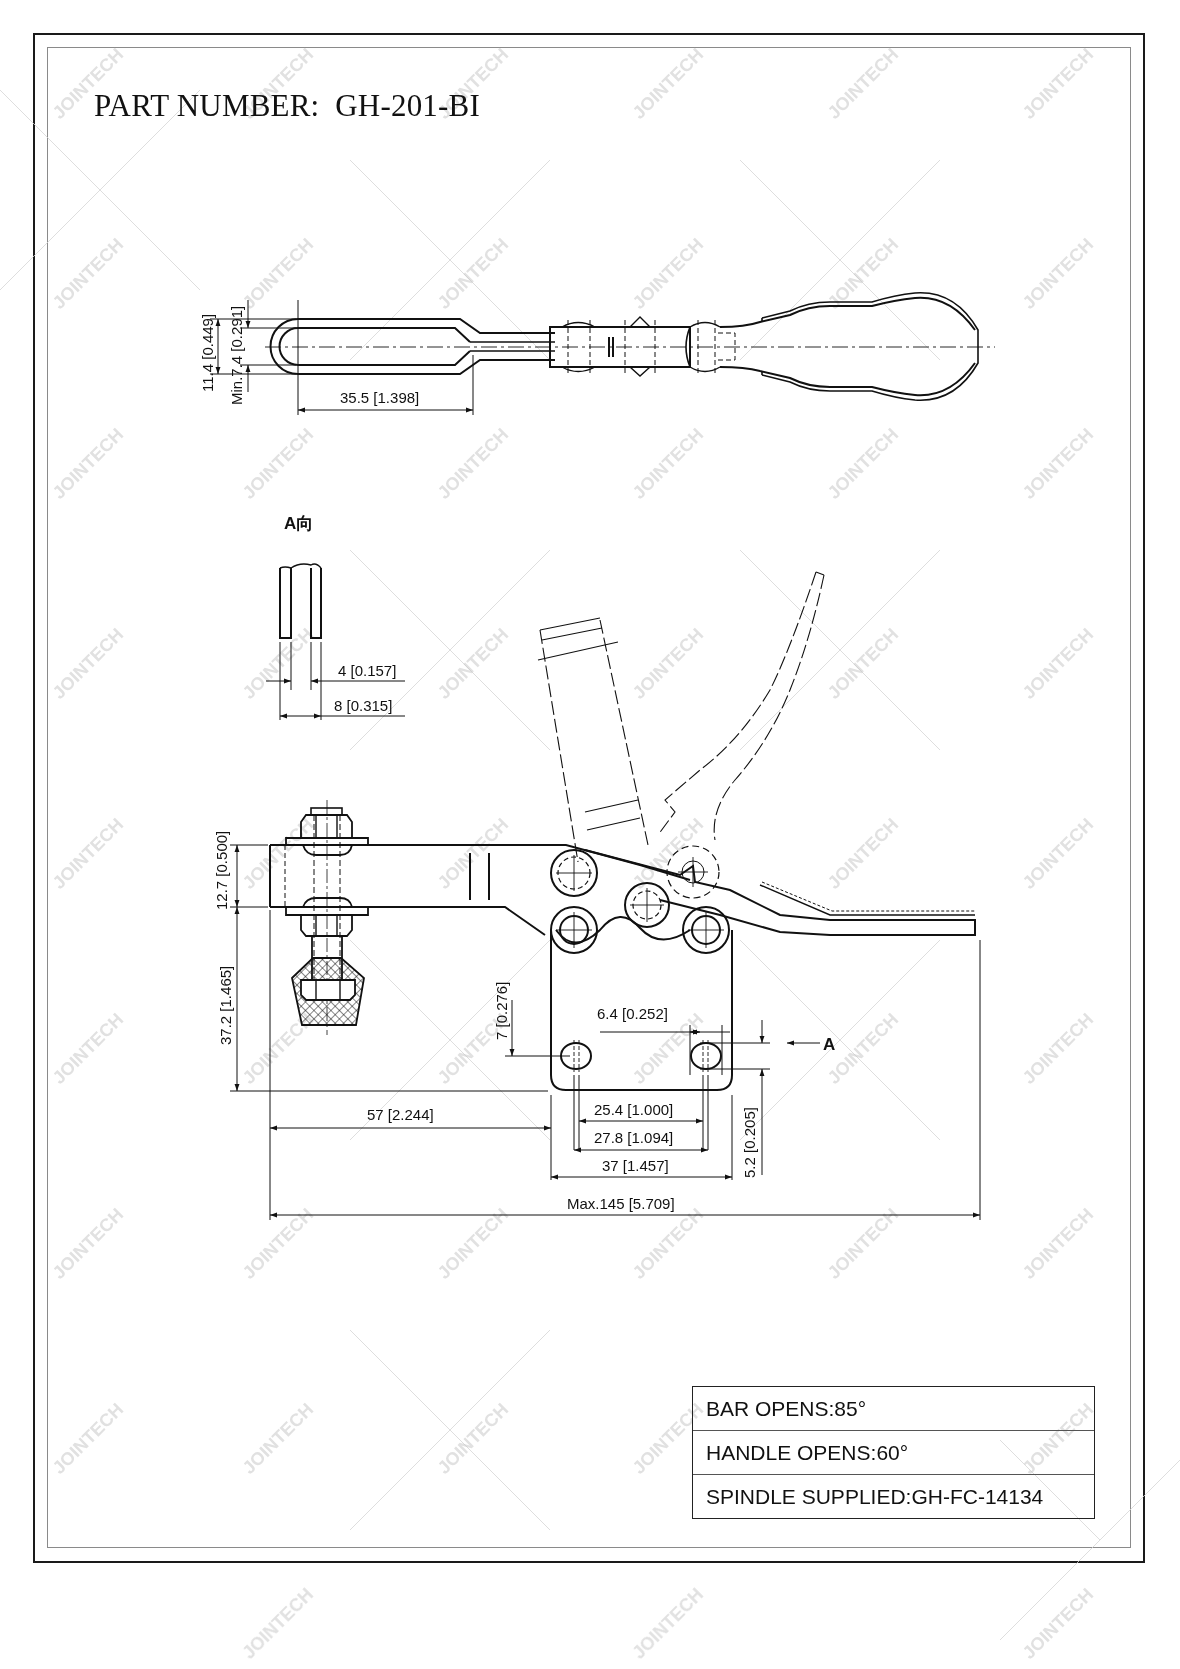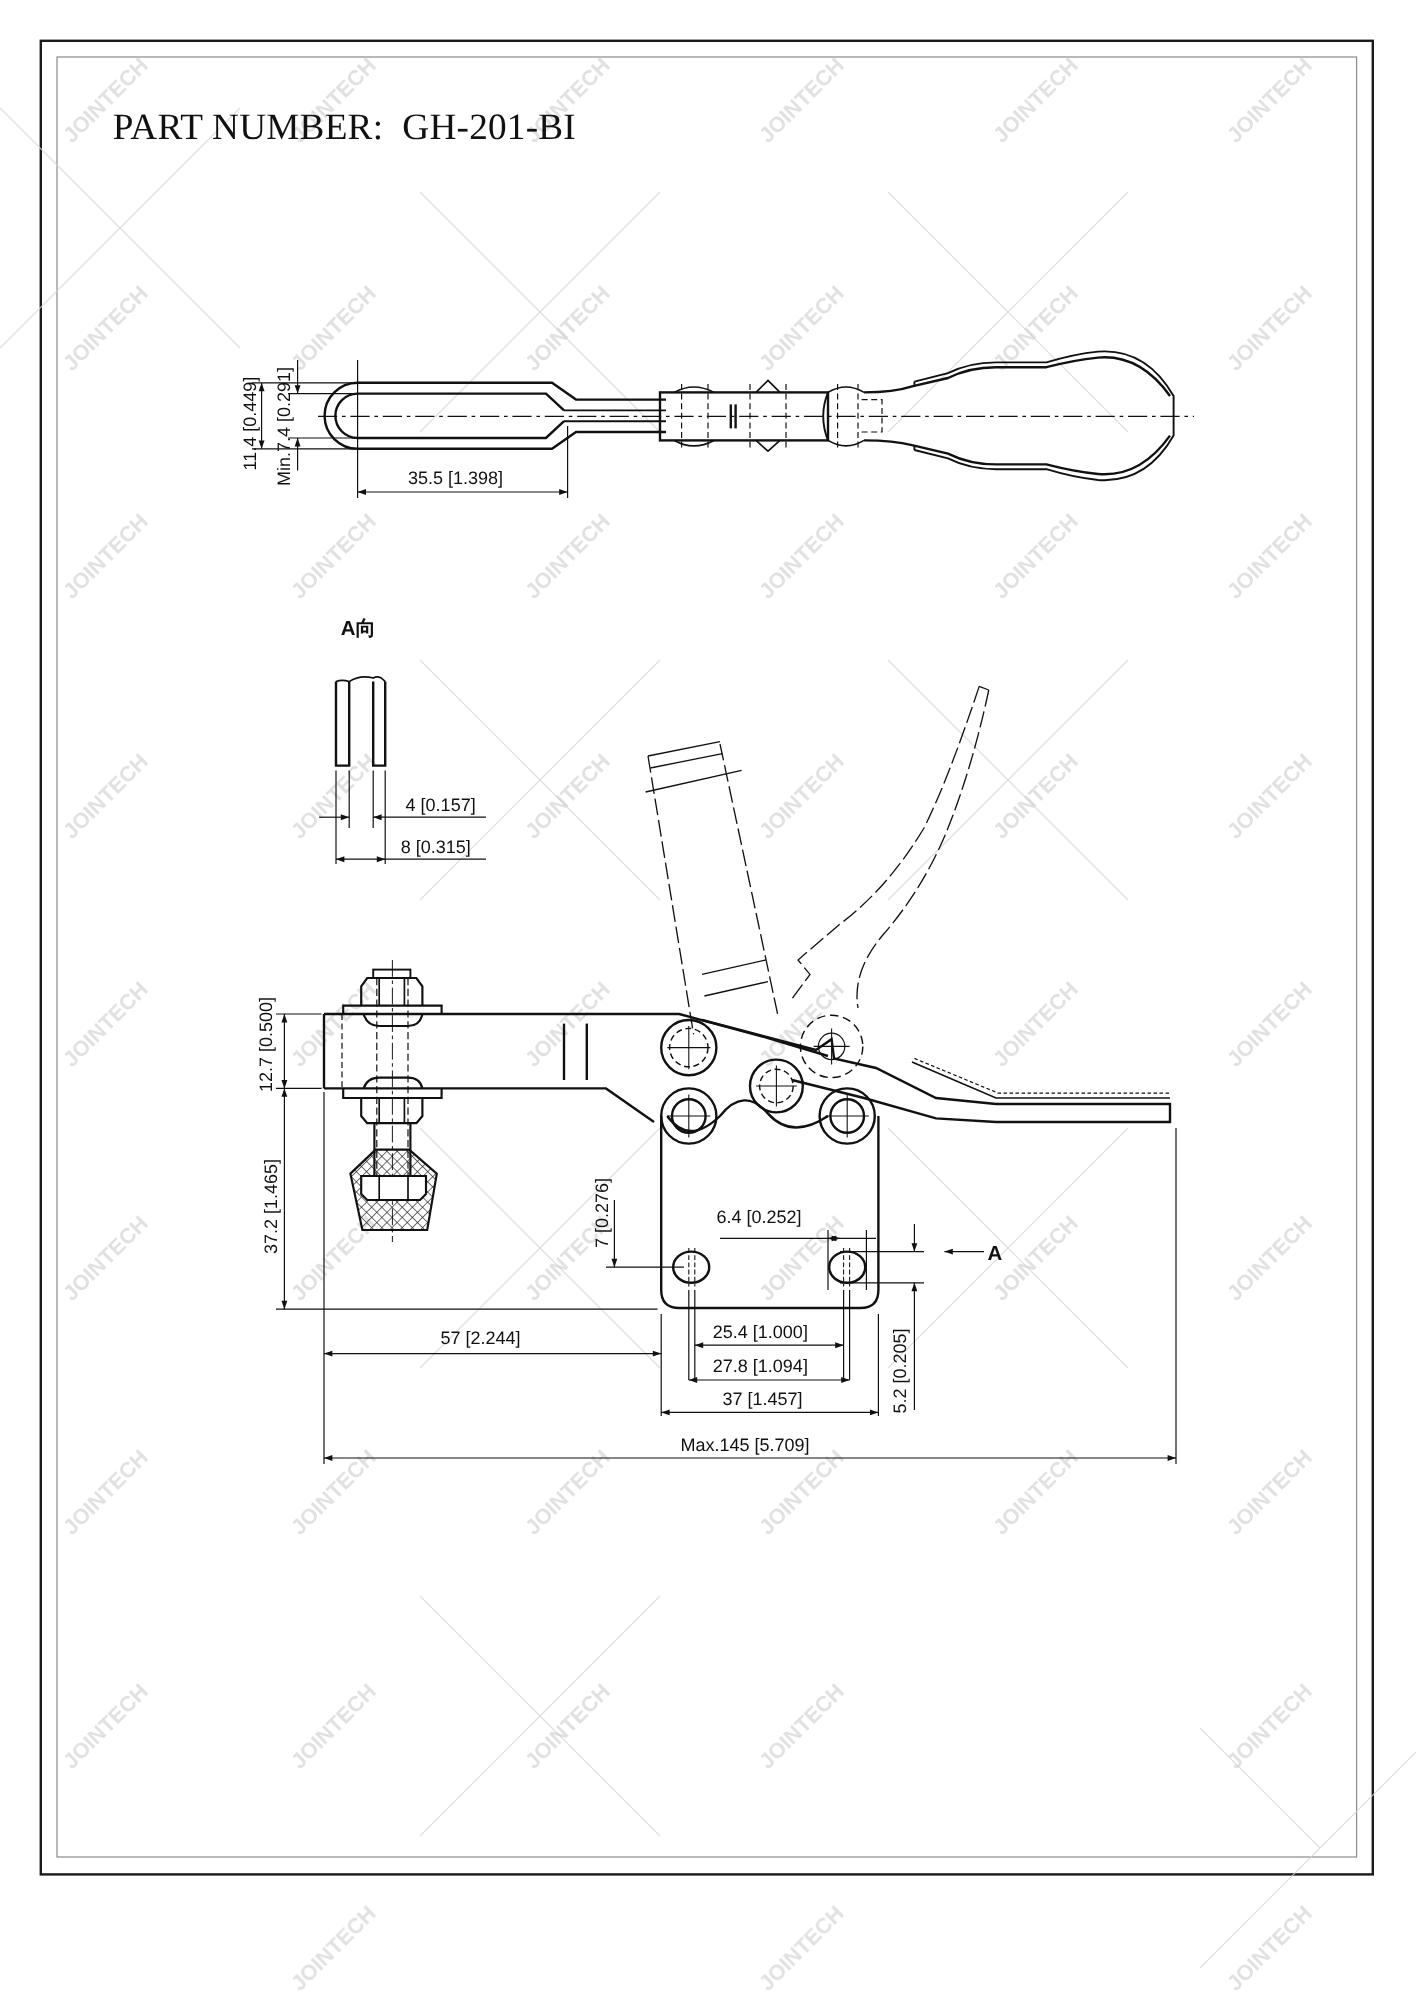--- a/index.html
+++ b/index.html
@@ -289,13 +289,18 @@
     <text class="dim" x="597" y="1019">6.4 [0.252]</text>
     <text class="dim-b" x="823" y="1050">A</text>
     <text class="dim" x="367" y="1120">57 [2.244]</text>
     <text class="dim" x="594" y="1115">25.4 [1.000]</text>
     <text class="dim" x="594" y="1143">27.8 [1.094]</text>
     <text class="dim" x="602" y="1171">37 [1.457]</text>
     <text class="dim" transform="translate(755 1178) rotate(-90)">5.2 [0.205]</text>
     <text class="dim" x="567" y="1209">Max.145 [5.709]</text>
   </svg>
 
+  <div class="spec-table">
+    <div class="spec-row">BAR OPENS:85°</div>
+    <div class="spec-row">HANDLE OPENS:60°</div>
+    <div class="spec-row">SPINDLE SUPPLIED:GH-FC-14134</div>
+  </div>
 </div>
 
 </body></html>

